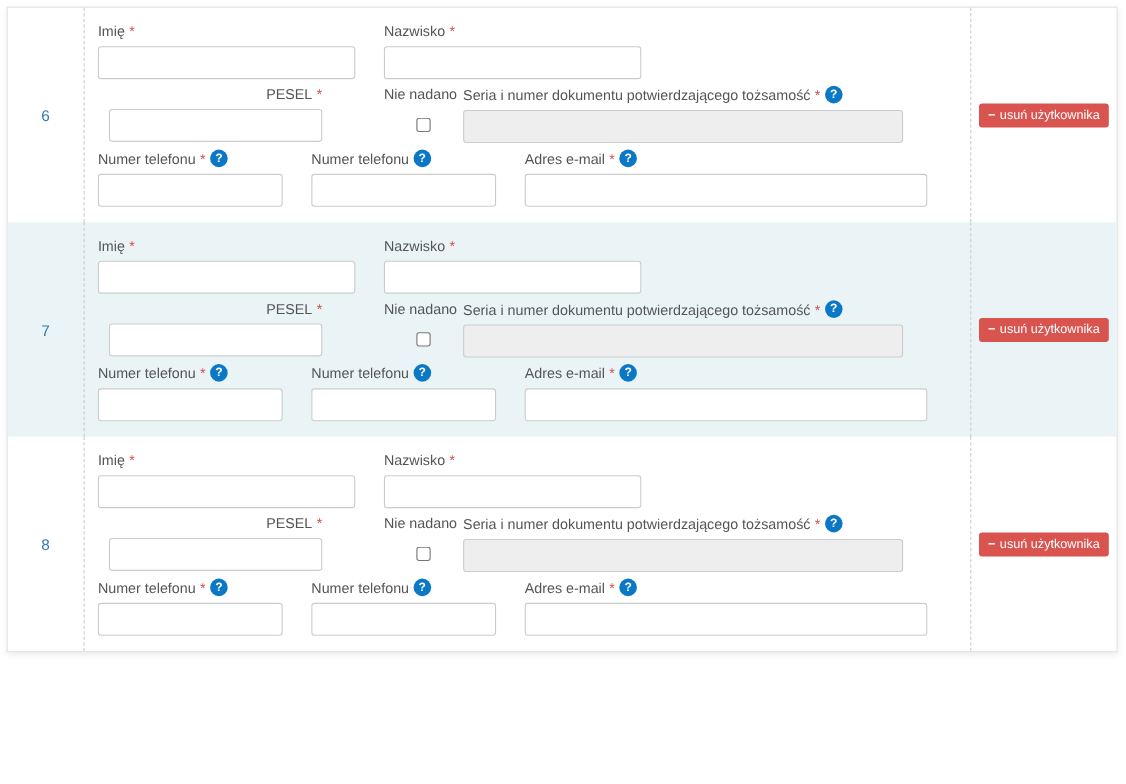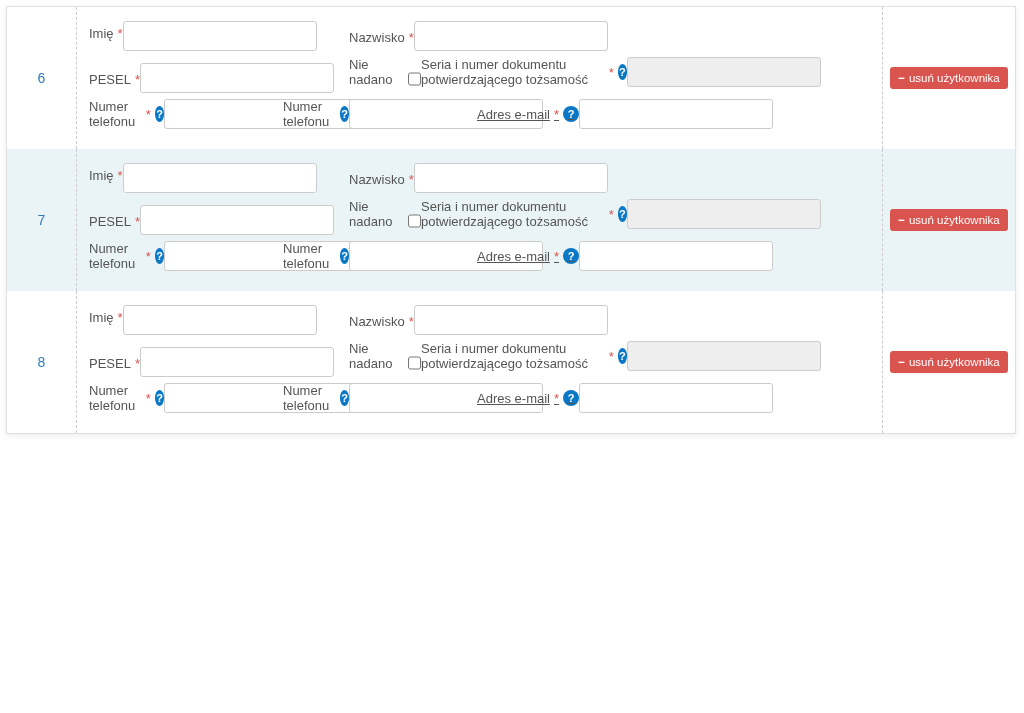--- a/index.html
+++ b/index.html
@@ -44,21 +44,21 @@
   }
   .field-line {
     display: flex;
     flex-wrap: wrap;
     gap: 0;
     margin-bottom: 6px;
   }
   .field-line:last-child { margin-bottom: 0; }
   .form-group {
     display: flex;
-    flex-direction: row;
+    flex-direction: column;
   }
   .form-label {
     font-size: 13px;
     color: #555;
     margin-bottom: 6px;
     display: flex;
     align-items: center;
     gap: 4px;
   }
   .req { color: #d9534f; }
@@ -96,27 +96,27 @@
     padding: 5px 8px;
     font-size: 11.5px;
     cursor: pointer;
     display: inline-flex;
     align-items: center;
     gap: 4px;
     white-space: nowrap;
   }
   .delete-btn .minus { font-weight: bold; }
   .g-imie   { width: 234px; margin-right: 26px;}
-  .g-nazw   { width: 234px; align-items: flex-end; }
+  .g-nazw   { width: 234px; }
   .g-pesel  { width: 204px; margin-right: 56px; align-items: flex-end;}
   .g-niend  { width: 72px; }
   .g-doc    { width: 400px; }
   .g-tel1   { width: 168px; margin-right: 26px;}
   .g-tel2   { width: 168px; margin-right: 26px;}
-  .g-email  { width: 366px; text-decoration: underline; }
+  .g-email  { width: 366px; }
 </style>
 </head>
 <body>
 
 <div class="wrapper">
 
   <div class="user-row">
     <div class="row-number">6</div>
     <div class="row-fields">
       <div class="field-line">

